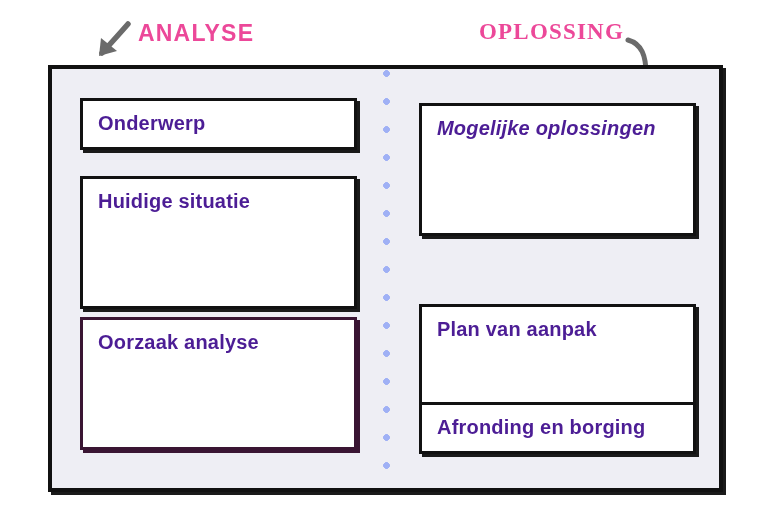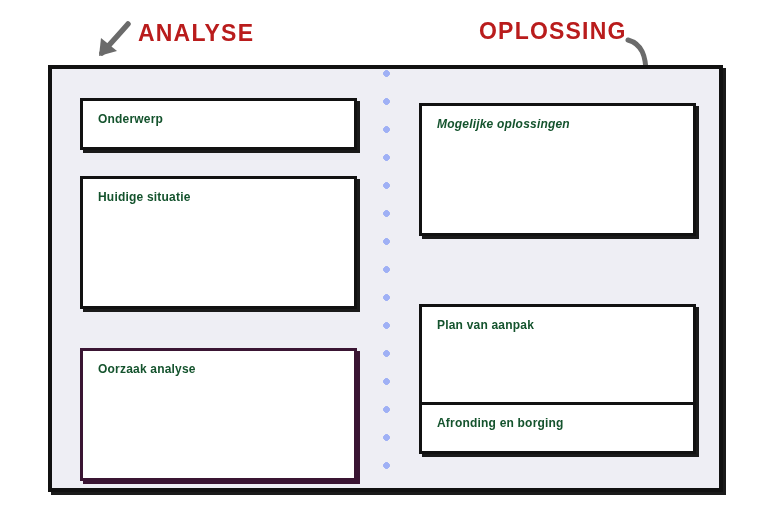--- a/index.html
+++ b/index.html
@@ -12,29 +12,29 @@
     height: 527px;
     position: relative;
     overflow: hidden;
     font-family: "Liberation Sans", sans-serif;
     -webkit-font-smoothing: antialiased;
   }
 
   
   .header-label {
     position: absolute;
-    color: #b91c1c;
+    color: #ec4899;
     font-weight: bold;
     font-size: 23px;
     letter-spacing: 1.2px;
     white-space: nowrap;
     line-height: 1;
   }
   #label-analyse { left: 138px; top: 22px; }
-  #label-oplossing { left: 479px; top: 20px; }
+  #label-oplossing { left: 479px; top: 20px; font-family: Liberation Serif, serif; }
 
   .arrow-svg { position: absolute; }
   #arrow-analyse { left: 88px; top: 18px; }
   #arrow-oplossing { left: 618px; top: 36px; }
 
   
   #canvas-frame {
     position: absolute;
     left: 48px;
     top: 65px;
@@ -67,31 +67,31 @@
     box-shadow: 3px 3px 0 0 #1a1a1a;
   }
   .section-box.accent-purple {
     border-color: #3a1533;
     box-shadow: 3px 3px 0 0 #3a1533;
   }
   .section-box .box-title {
     position: absolute;
     left: 15px;
     top: 11px;
-    font-size: 12px;
+    font-size: 20px;
     font-weight: bold;
-    color: #14532d;
+    color: #4c1d95;
     letter-spacing: 0.2px;
     white-space: nowrap;
   }
 
   
   #box-onderwerp       { left: 80px;  top: 98px;  width: 277px; height: 52px; }
   #box-huidige-situatie{ left: 80px;  top: 176px; width: 277px; height: 133px; text-decoration: underline; }
-  #box-oorzaak-analyse { left: 80px;  top: 348px; width: 277px; height: 133px; }
+  #box-oorzaak-analyse { left: 80px;  top: 317px; width: 277px; height: 133px; }
 
   
   #box-mogelijke-oplossingen { left: 419px; top: 103px;  width: 277px; height: 133px; font-style: italic; }
   #box-plan-van-aanpak       { left: 419px; top: 258px; width: 277px; height: 133px; margin-top: 46px; }
   #box-afronding-en-borging  { left: 419px; top: 402px; width: 277px; height: 52px; }
 </style>
 </head>
 <body>
 
 <svg id="arrow-analyse" class="arrow-svg" width="46" height="44" viewBox="0 0 46 44" fill="none" aria-hidden="true">

